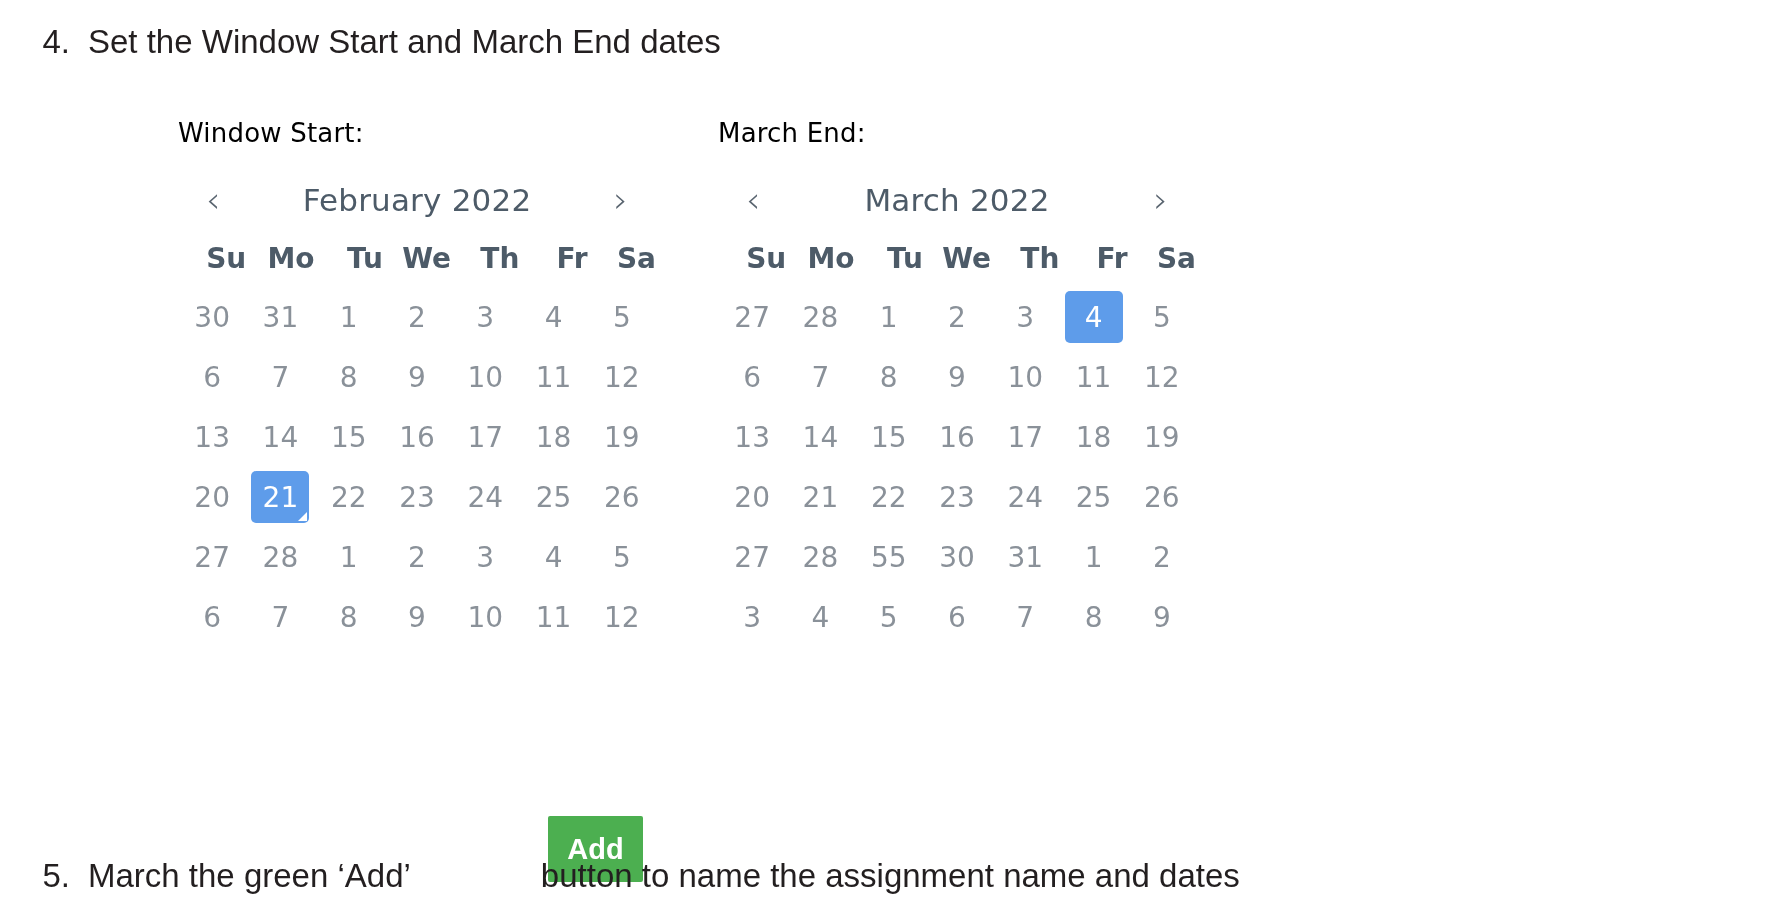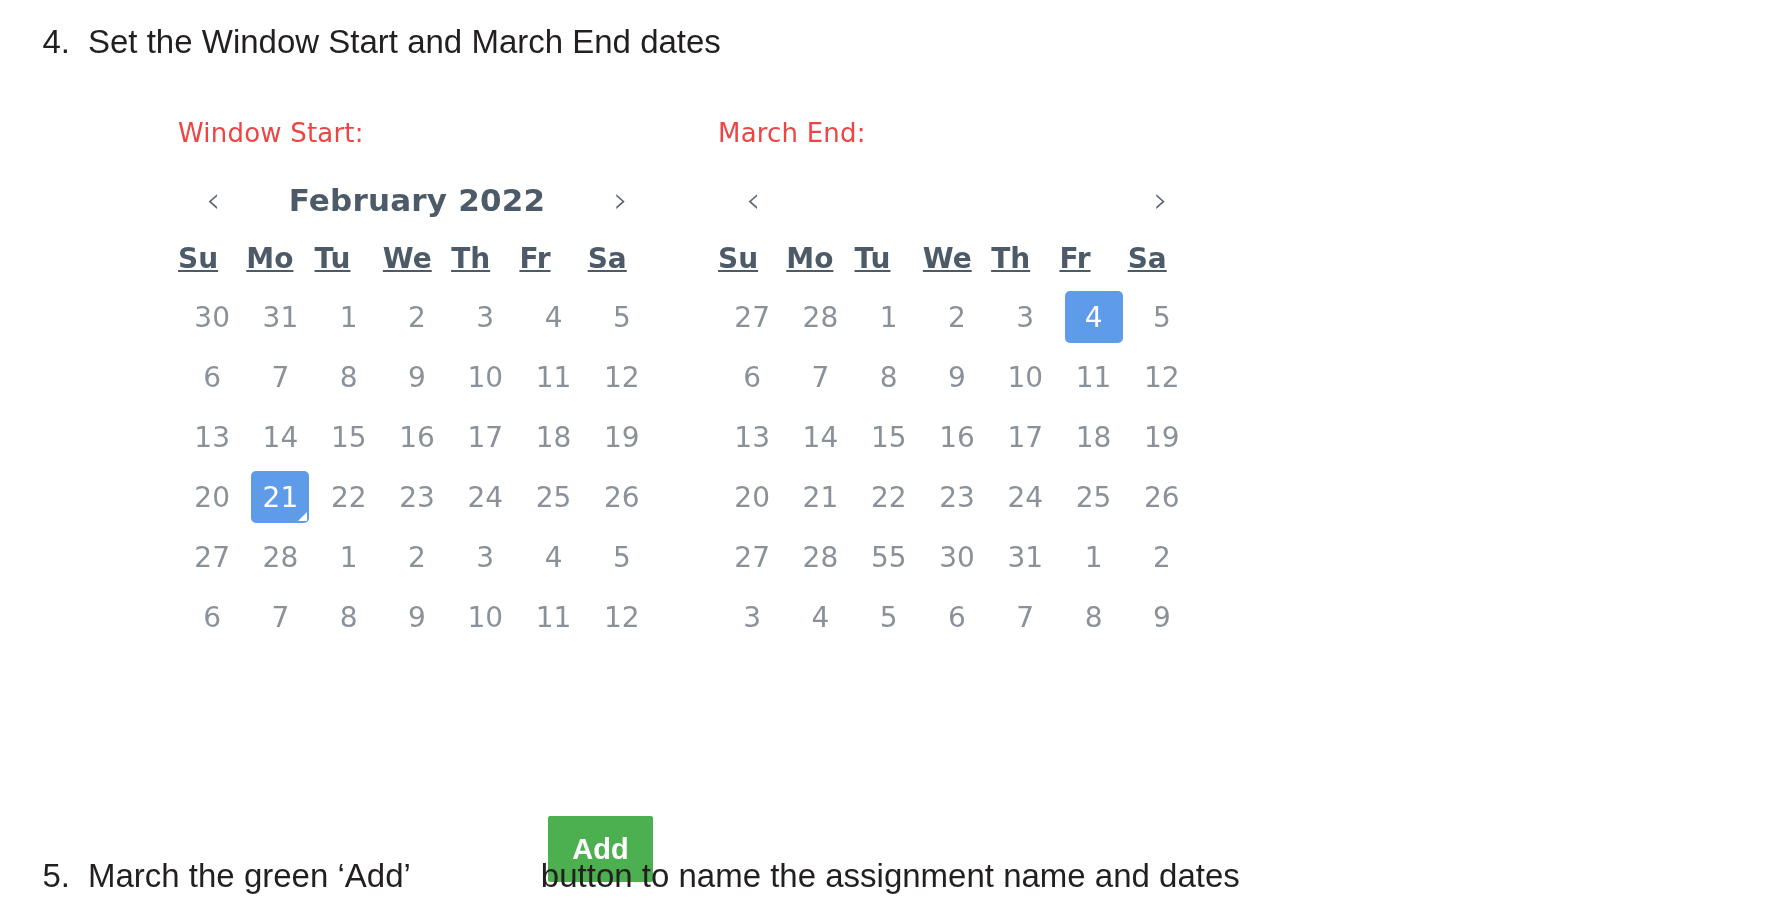--- a/index.html
+++ b/index.html
@@ -48,21 +48,21 @@
     top: 118px;
     display: flex;
     gap: 62px;
   }
   .cal {
     width: 478px;
   }
   .cal-label {
     font-family: "DejaVu Sans", sans-serif;
     font-size: 26px;
-    color: #ef4444;
+    color: #000000;
     letter-spacing: .2px;
     margin-bottom: 34px;
   }
   .cal-header {
     display: flex;
     align-items: center;
     justify-content: space-between;
     padding: 0 22px 0 22px;
     margin-bottom: 14px;
   }
@@ -70,38 +70,37 @@
     font-family: "DejaVu Sans", sans-serif;
     font-size: 36px;
     color: #5a6570;
     line-height: 1;
     cursor: pointer;
     padding: 0 6px;
     font-weight: 300;
   }
   .cal-title {
     font-family: "DejaVu Sans", sans-serif;
-    font-weight: bold;
+    font-weight: normal;
     font-size: 31px;
     color: #4d5b68;
     letter-spacing: .2px;
   }
   table.cal-grid {
     border-collapse: collapse;
     width: 478px;
     table-layout: fixed;
   }
   table.cal-grid th {
     font-family: "DejaVu Sans", sans-serif;
     font-weight: bold;
     font-size: 28px;
     color: #4d5b68;
     padding: 10px 0 12px 0;
-    text-align: left;
-    text-decoration: underline;
+    text-align: right;
   }
   table.cal-grid td {
     font-family: "DejaVu Sans", sans-serif;
     font-weight: normal;
     font-size: 28px;
     color: #8a9199;
     text-align: center;
     height: 60px;
     vertical-align: middle;
     padding: 0;
@@ -128,21 +127,21 @@
     bottom: 2px;
     border-left: 9px solid transparent;
     border-bottom: 9px solid #ffffff;
   }
 
   
   #add-btn {
     position: absolute;
     left: 548px;
     top: 816px;
-    width: 105px;
+    width: 95px;
     height: 66px;
     background: #4caf50;
     color: #ffffff;
     font-family: "Liberation Sans", sans-serif;
     font-weight: bold;
     font-size: 29px;
     display: flex;
     align-items: center;
     justify-content: center;
     border: none;
@@ -247,20 +246,21 @@
           <td class="out-month"><span class="cell">12</span></td>
         </tr>
       </tbody>
     </table>
   </div>
 
   <div class="cal">
     <div class="cal-label">March End:</div>
     <div class="cal-header">
       <span class="cal-nav">‹</span>
+      <span class="cal-title">March 2022</span>
       <span class="cal-nav">›</span>
     </div>
     <table class="cal-grid">
       <thead>
         <tr>
           <th>Su</th>
           <th>Mo</th>
           <th>Tu</th>
           <th>We</th>
           <th>Th</th>

